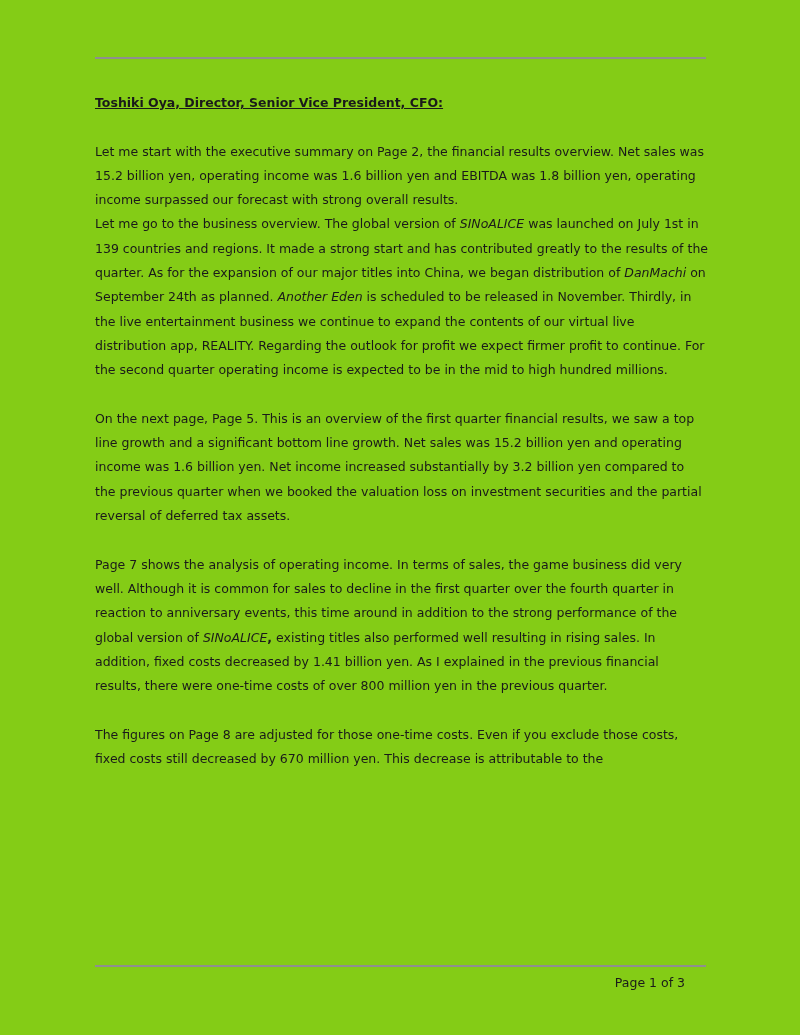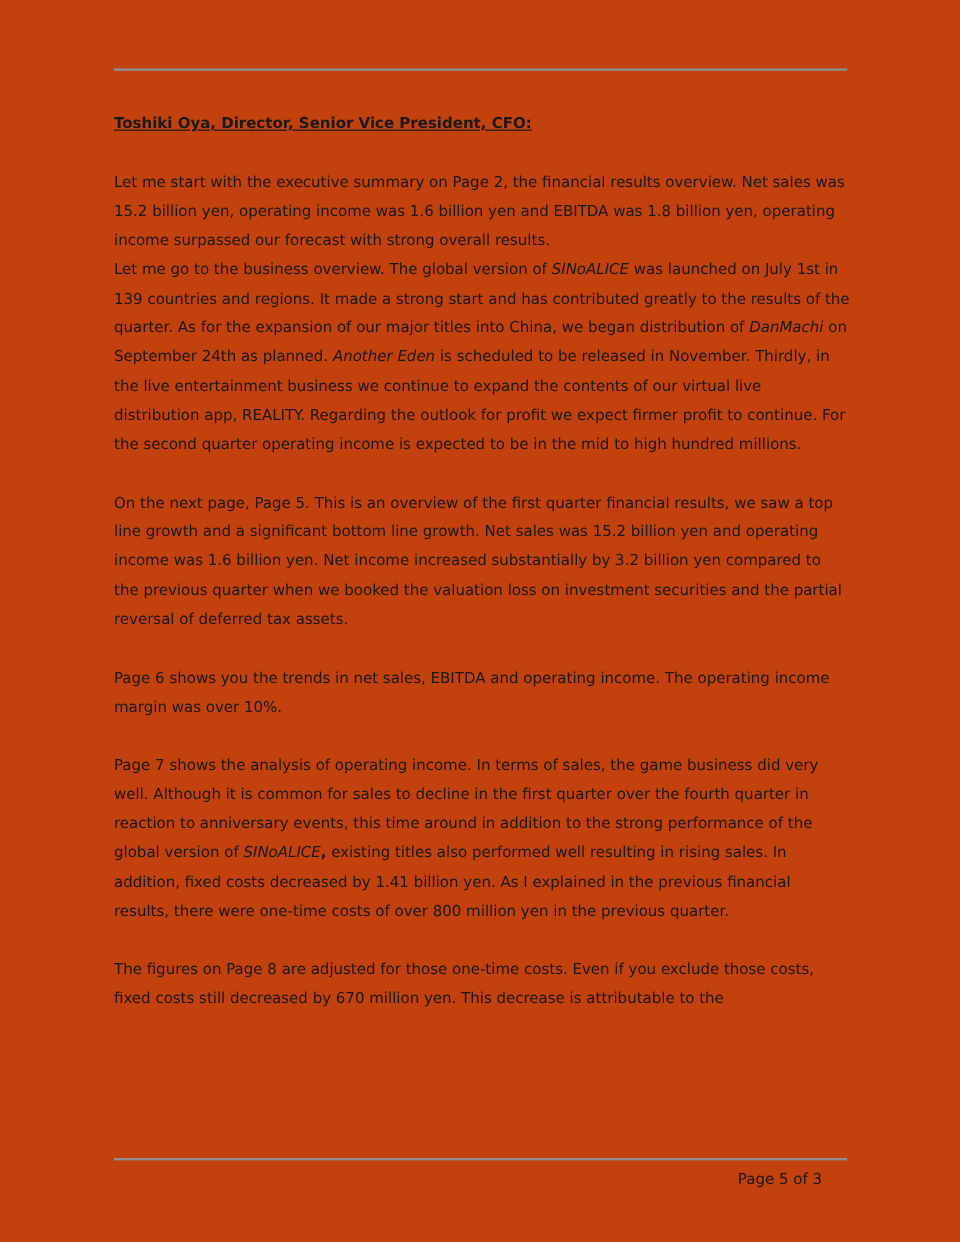--- a/index.html
+++ b/index.html
@@ -4,21 +4,21 @@
 <style>
   html, body {
     margin: 0;
     padding: 0;
     background: #ffffff;
   }
   .page {
     position: relative;
     width: 800px;
     height: 1035px;
-    background: #c2410c;
+    background: #84cc16;
     font-family: "DejaVu Sans", "Liberation Sans", sans-serif;
     color: #1a1a1a;
     overflow: hidden;
   }
   .rule {
     position: absolute;
     left: 95px;
     width: 611px;
     height: 2px;
     background: #8f8f8f;
@@ -73,25 +73,24 @@
   <div class="content">
     <h1 class="heading">Toshiki Oya, Director, Senior Vice President, CFO:</h1>
 
 
     <p class="para gap"><span>Let me start with the executive summary on Page 2, the financial results overview. Net sales was 15.2 billion yen, operating income was 1.6 billion yen and EBITDA was 1.8 billion yen, operating income surpassed our forecast with strong overall results.</span></p>
 
     <p class="para"><span>Let me go to the business overview. The global version of </span><span class="italic">SINoALICE</span><span> was launched on July 1st in 139 countries and regions. It made a strong start and has contributed greatly to the results of the quarter. As for the expansion of our major titles into China, we began distribution of </span><span class="italic">DanMachi</span><span> on September 24th as planned. </span><span class="italic">Another Eden</span><span> is scheduled to be released in November. Thirdly, in the live entertainment business we continue to expand the contents of our virtual live distribution app, REALITY. Regarding the outlook for profit we expect firmer profit to continue. For the second quarter operating income is expected to be in the mid to high hundred millions.</span></p>
 
     <p class="para gap"><span>On the next page, Page 5. This is an overview of the first quarter financial results, we saw a top line growth and a significant bottom line growth. Net sales was 15.2 billion yen and operating income was 1.6 billion yen. Net income increased substantially by 3.2 billion yen compared to the previous quarter when we booked the valuation loss on investment securities and the partial reversal of deferred tax assets.</span></p>
 
-    <p class="para gap"><span>Page 6 shows you the trends in net sales, EBITDA and operating income. The operating income margin was over 10%.</span></p>
 
     <p class="para gap"><span>Page 7 shows the analysis of operating income. In terms of sales, the game business did very well. Although it is common for sales to decline in the first quarter over the fourth quarter in reaction to anniversary events, this time around in addition to the strong performance of the global version of </span><span class="italic">SINoALICE</span><span class="bold">,</span><span> existing titles also performed well resulting in rising sales. In addition, fixed costs decreased by 1.41 billion yen. As I explained in the previous financial results, there were one-time costs of over 800 million yen in the previous quarter.</span></p>
 
     <p class="para gap"><span>The figures on Page 8 are adjusted for those one-time costs. Even if you exclude those costs, fixed costs still decreased by 670 million yen. This decrease is attributable to the</span></p>
   </div>
 
   <div class="rule rule-bottom"></div>
 
   <div class="footer">
-    <span>Page 5 of 3</span>
+    <span>Page 1 of 3</span>
   </div>
 </div>
 
 </body></html>

